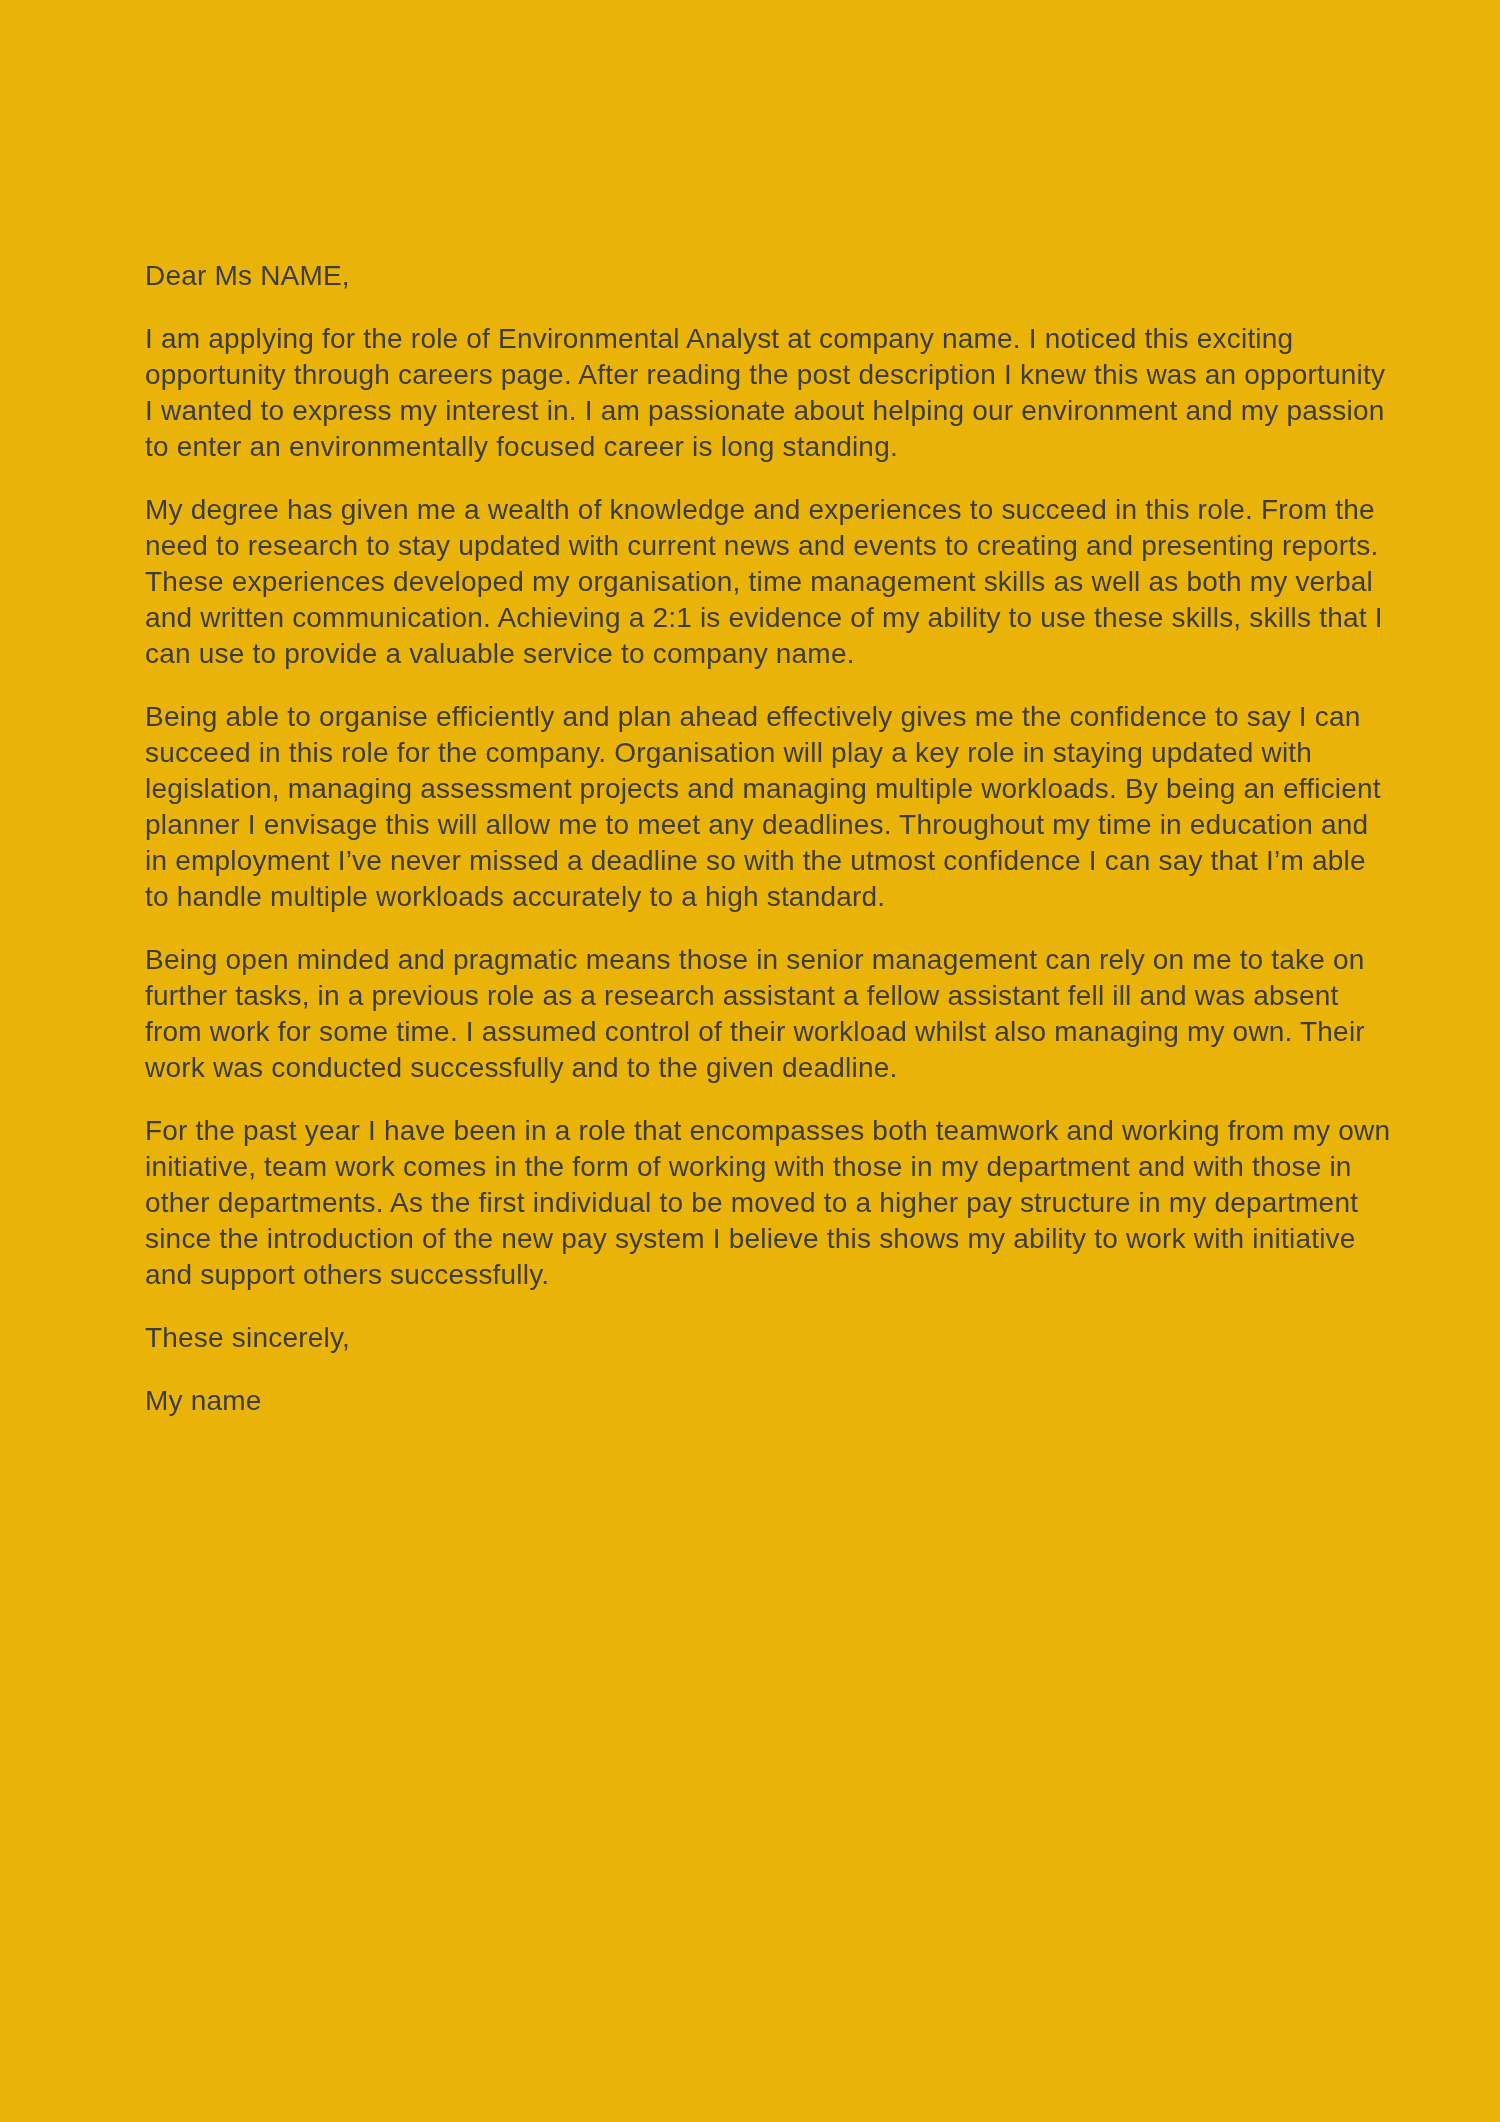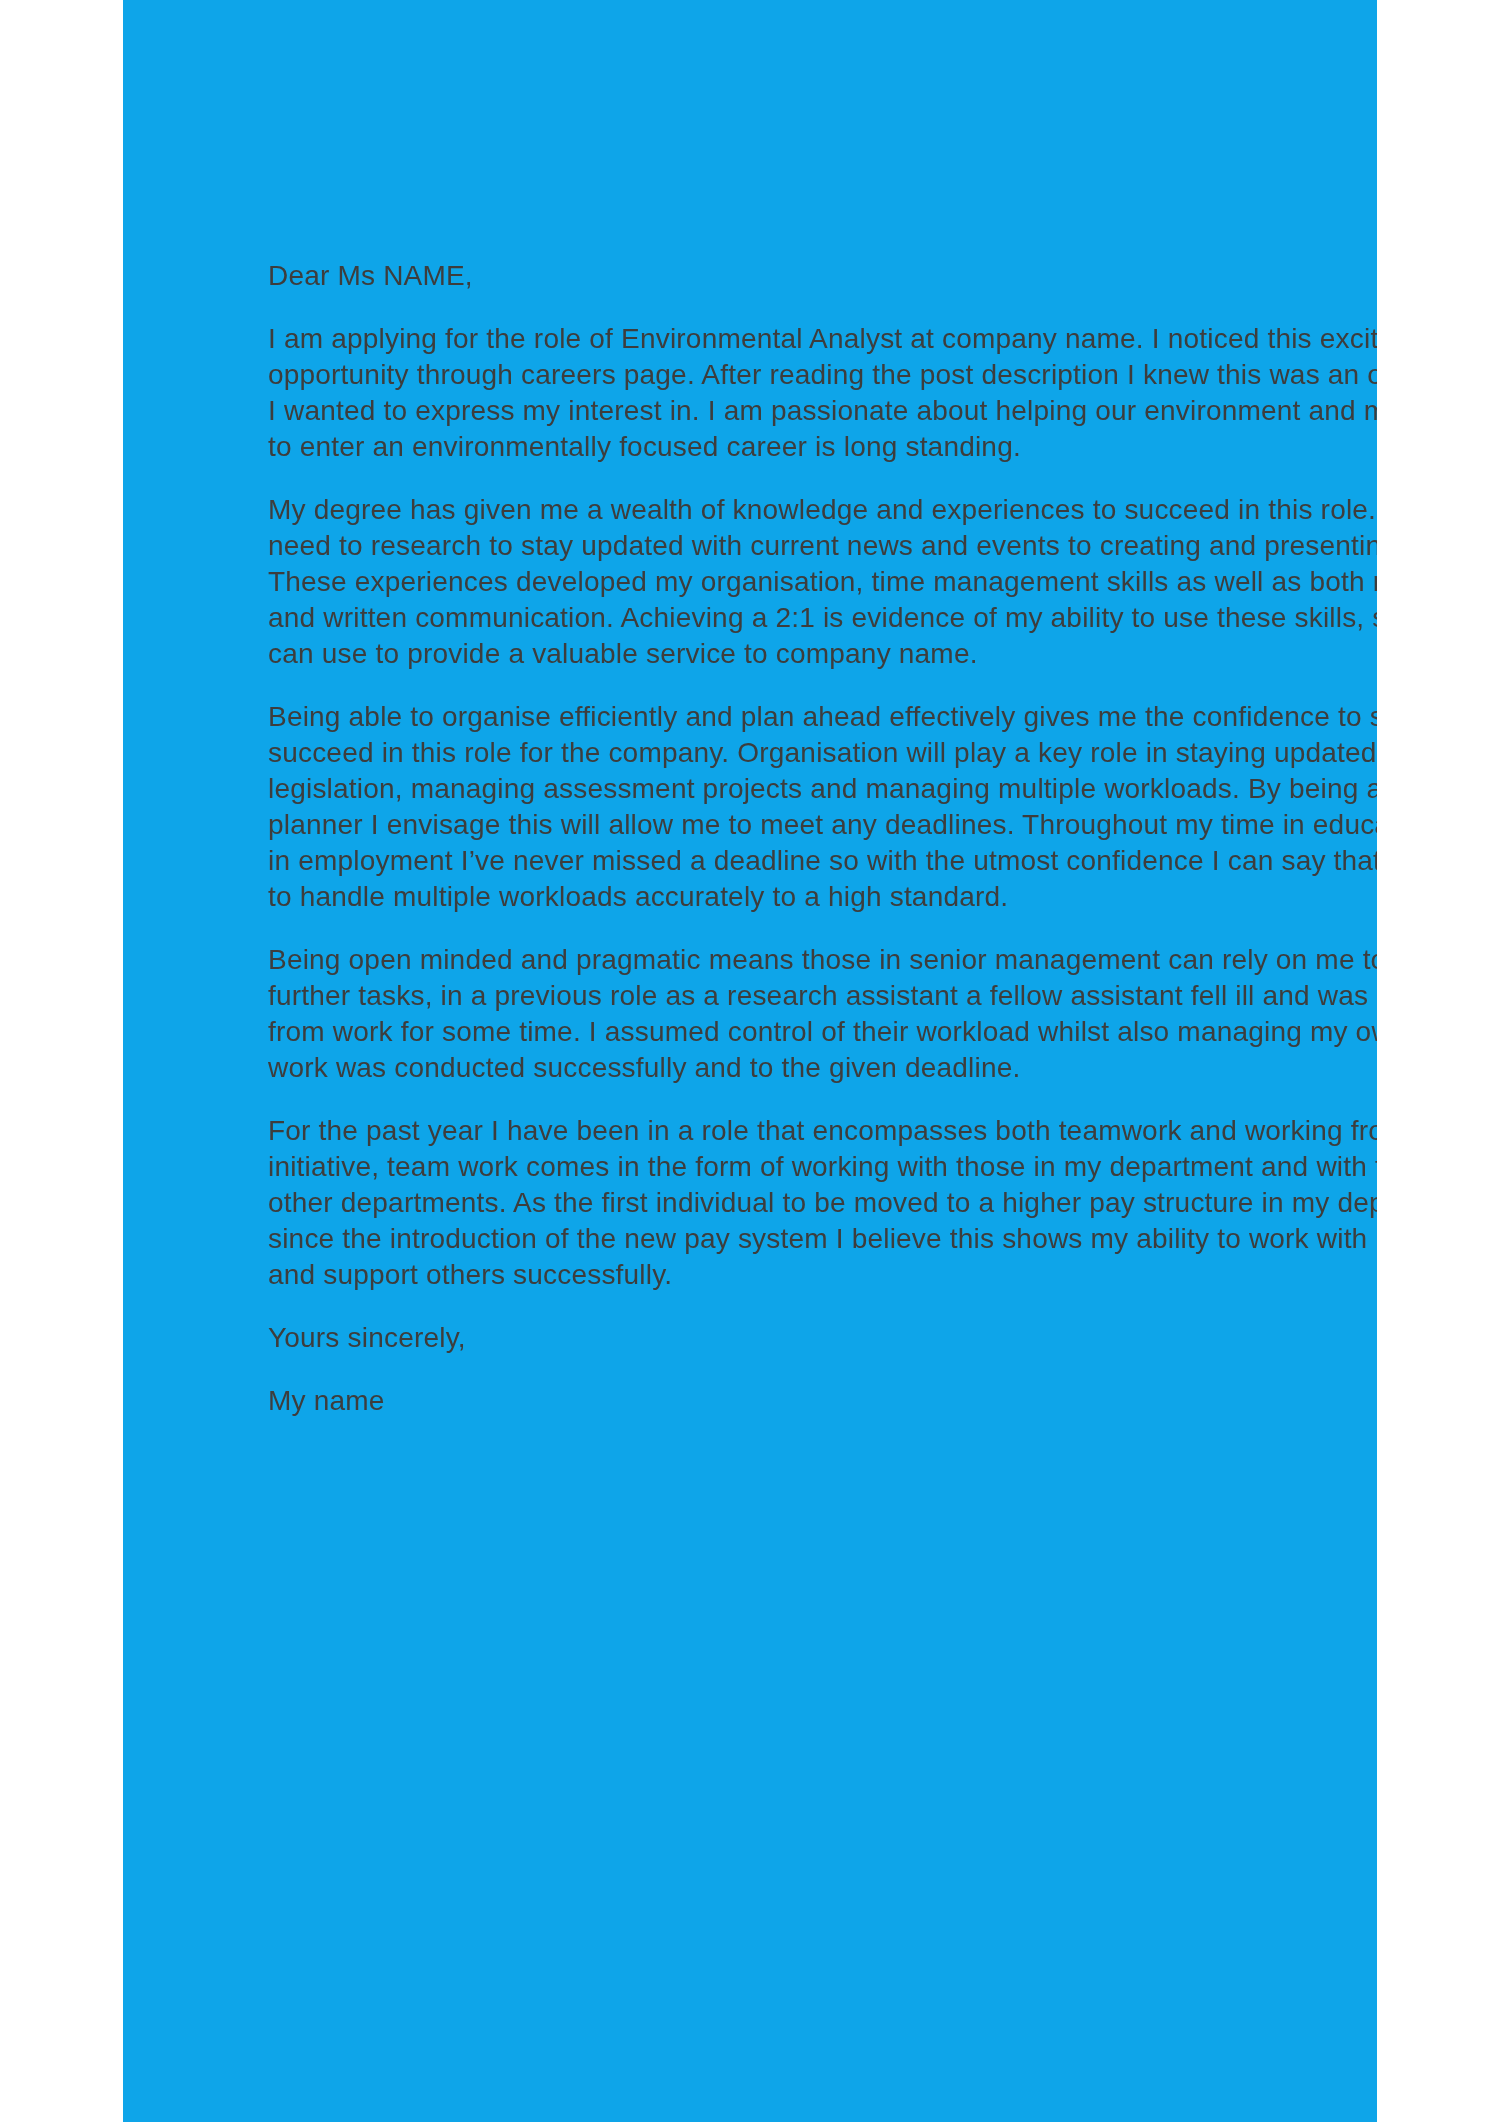--- a/index.html
+++ b/index.html
@@ -2,24 +2,24 @@
 <html><head>
 <meta charset="utf-8">
 <style>
   html, body {
     margin: 0;
     padding: 0;
     background: #ffffff;
   }
   .page {
     position: relative;
-    width: 1254px;
+    width: 1500px;
     height: 2122px;
     margin: 0 auto;
-    background: #0ea5e9;
+    background: #eab308;
     box-sizing: border-box;
     overflow: hidden;
   }
   .letter {
     position: absolute;
     top: 258px;
     left: 145px;
     width: 1252px;
     font-family: "Liberation Sans", sans-serif;
     font-weight: 300;
@@ -41,16 +41,16 @@
 <body>
 
 <div class="page">
   <div class="letter">
     <p>Dear Ms NAME,</p>
     <p>I am applying for the role of Environmental Analyst at company name. I noticed this exciting opportunity through careers page. After reading the post description I knew this was an opportunity I wanted to express my interest in. I am passionate about helping our environment and my passion to enter an environmentally focused career is long standing.</p>
     <p>My degree has given me a wealth of knowledge and experiences to succeed in this role. From the need to research to stay updated with current news and events to creating and presenting reports. These experiences developed my organisation, time management skills as well as both my verbal and written communication. Achieving a 2:1 is evidence of my ability to use these skills, skills that I can use to provide a valuable service to company name.</p>
     <p>Being able to organise efficiently and plan ahead effectively gives me the confidence to say I can succeed in this role for the company. Organisation will play a key role in staying updated with legislation, managing assessment projects and managing multiple workloads. By being an efficient planner I envisage this will allow me to meet any deadlines. Throughout my time in education and in employment I’ve never missed a deadline so with the utmost confidence I can say that I’m able to handle multiple workloads accurately to a high standard.</p>
     <p>Being open minded and pragmatic means those in senior management can rely on me to take on further tasks, in a previous role as a research assistant a fellow assistant fell ill and was absent from work for some time. I assumed control of their workload whilst also managing my own. Their work was conducted successfully and to the given deadline.</p>
     <p>For the past year I have been in a role that encompasses both teamwork and working from my own initiative, team work comes in the form of working with those in my department and with those in other departments. As the first individual to be moved to a higher pay structure in my department since the introduction of the new pay system I believe this shows my ability to work with initiative and support others successfully.</p>
-    <p>Yours sincerely,</p>
+    <p>These sincerely,</p>
     <p>My name</p>
   </div>
 </div>
 
 </body></html>

